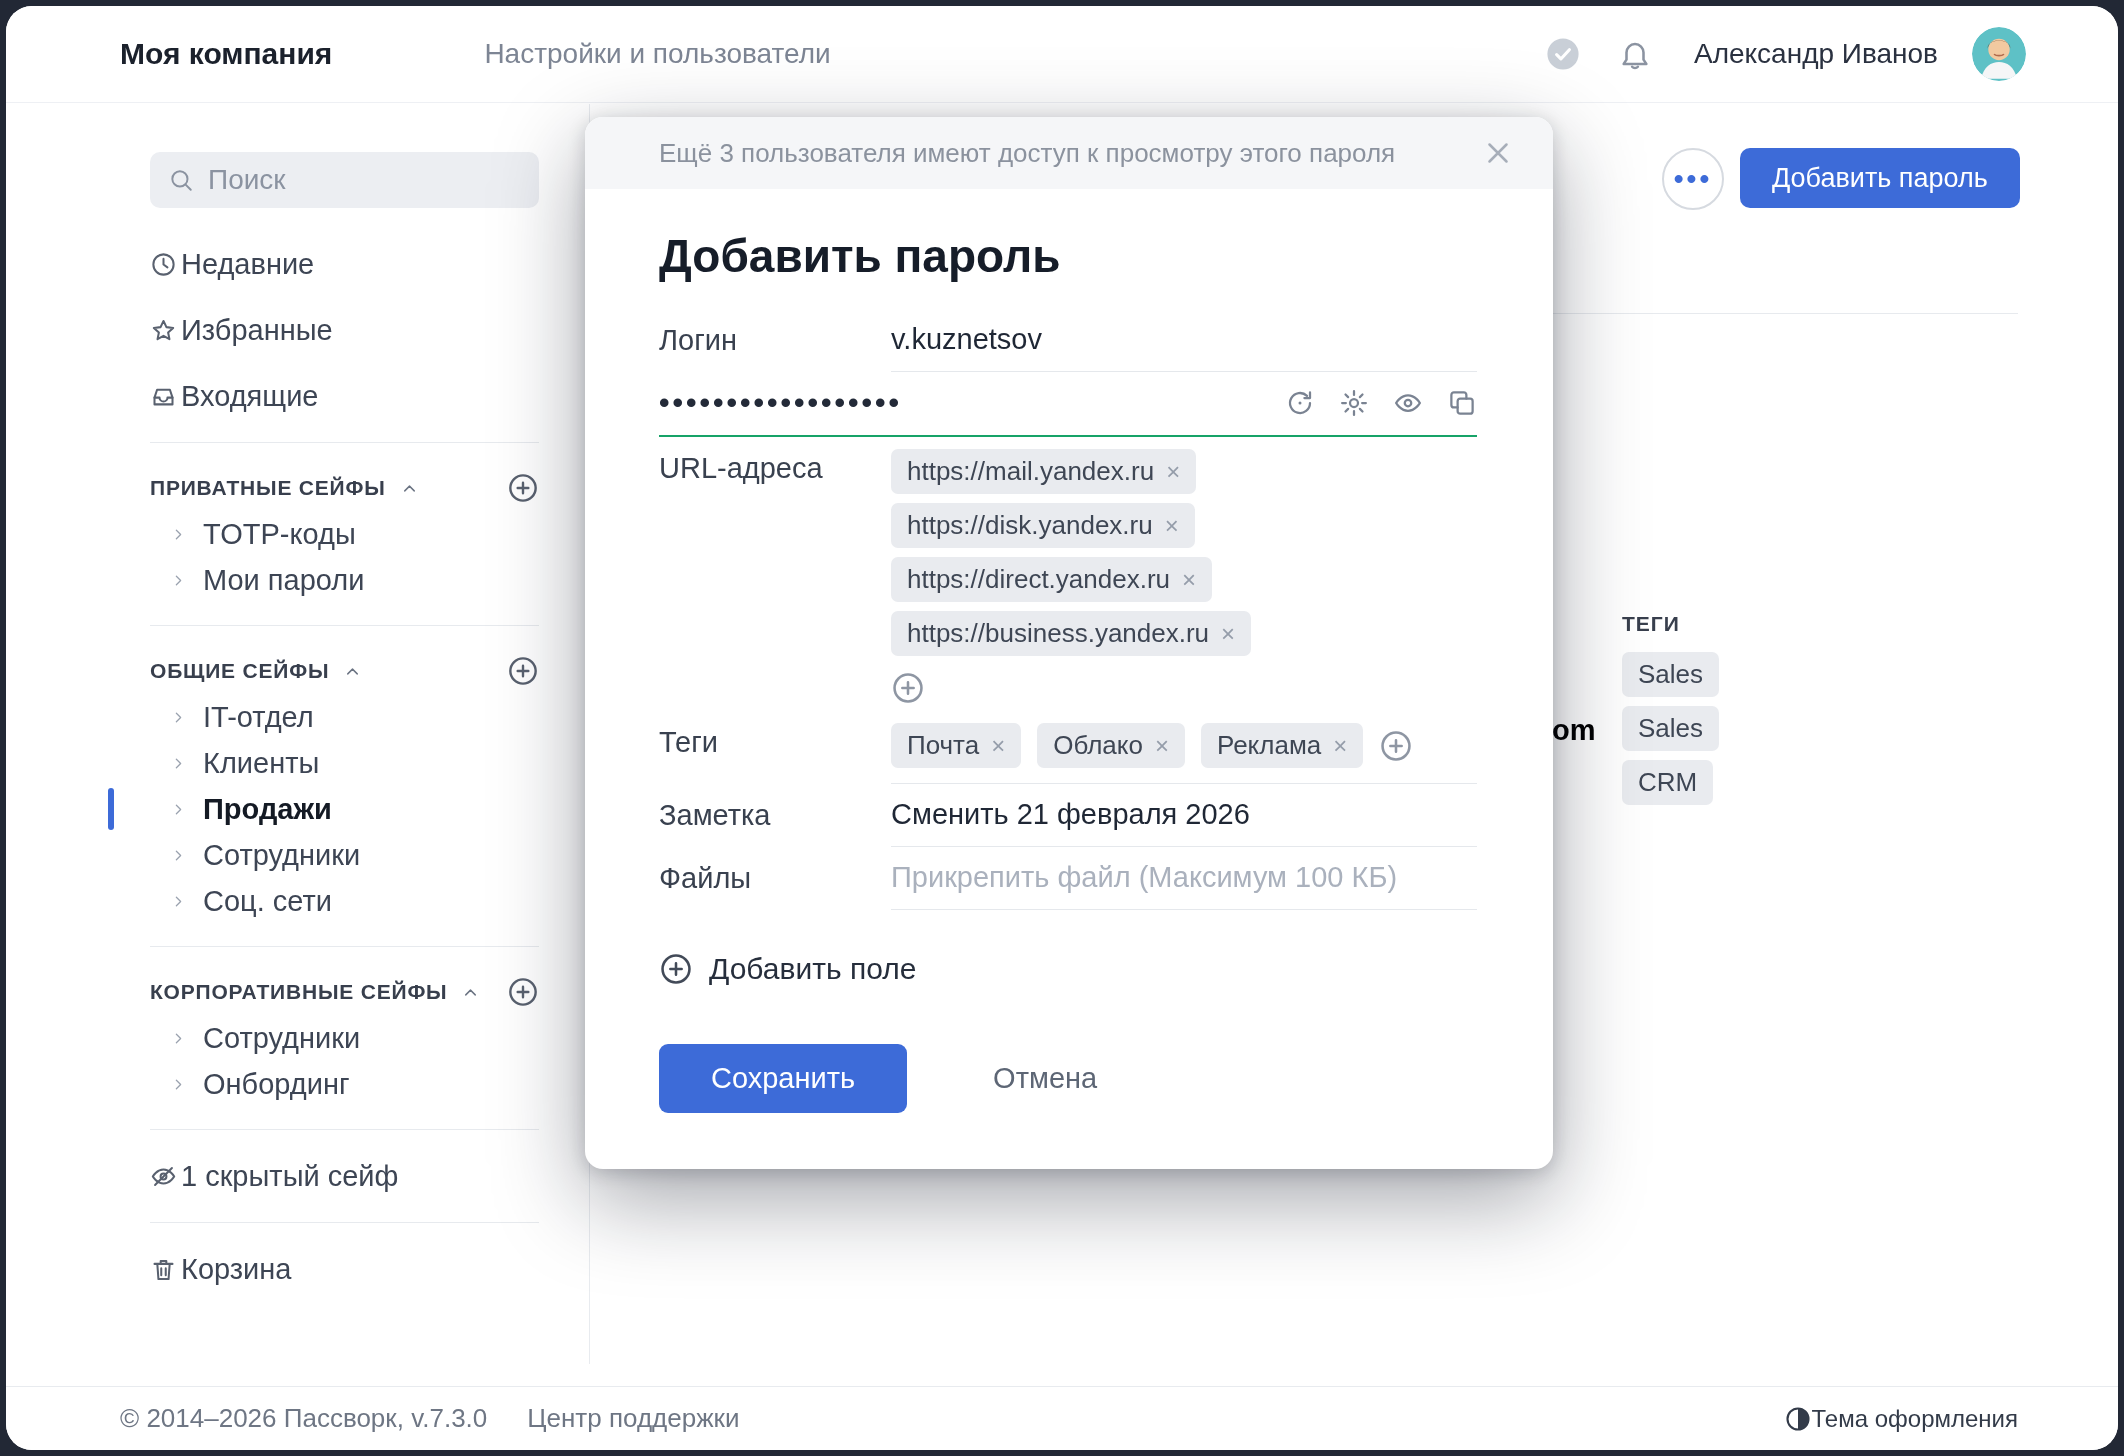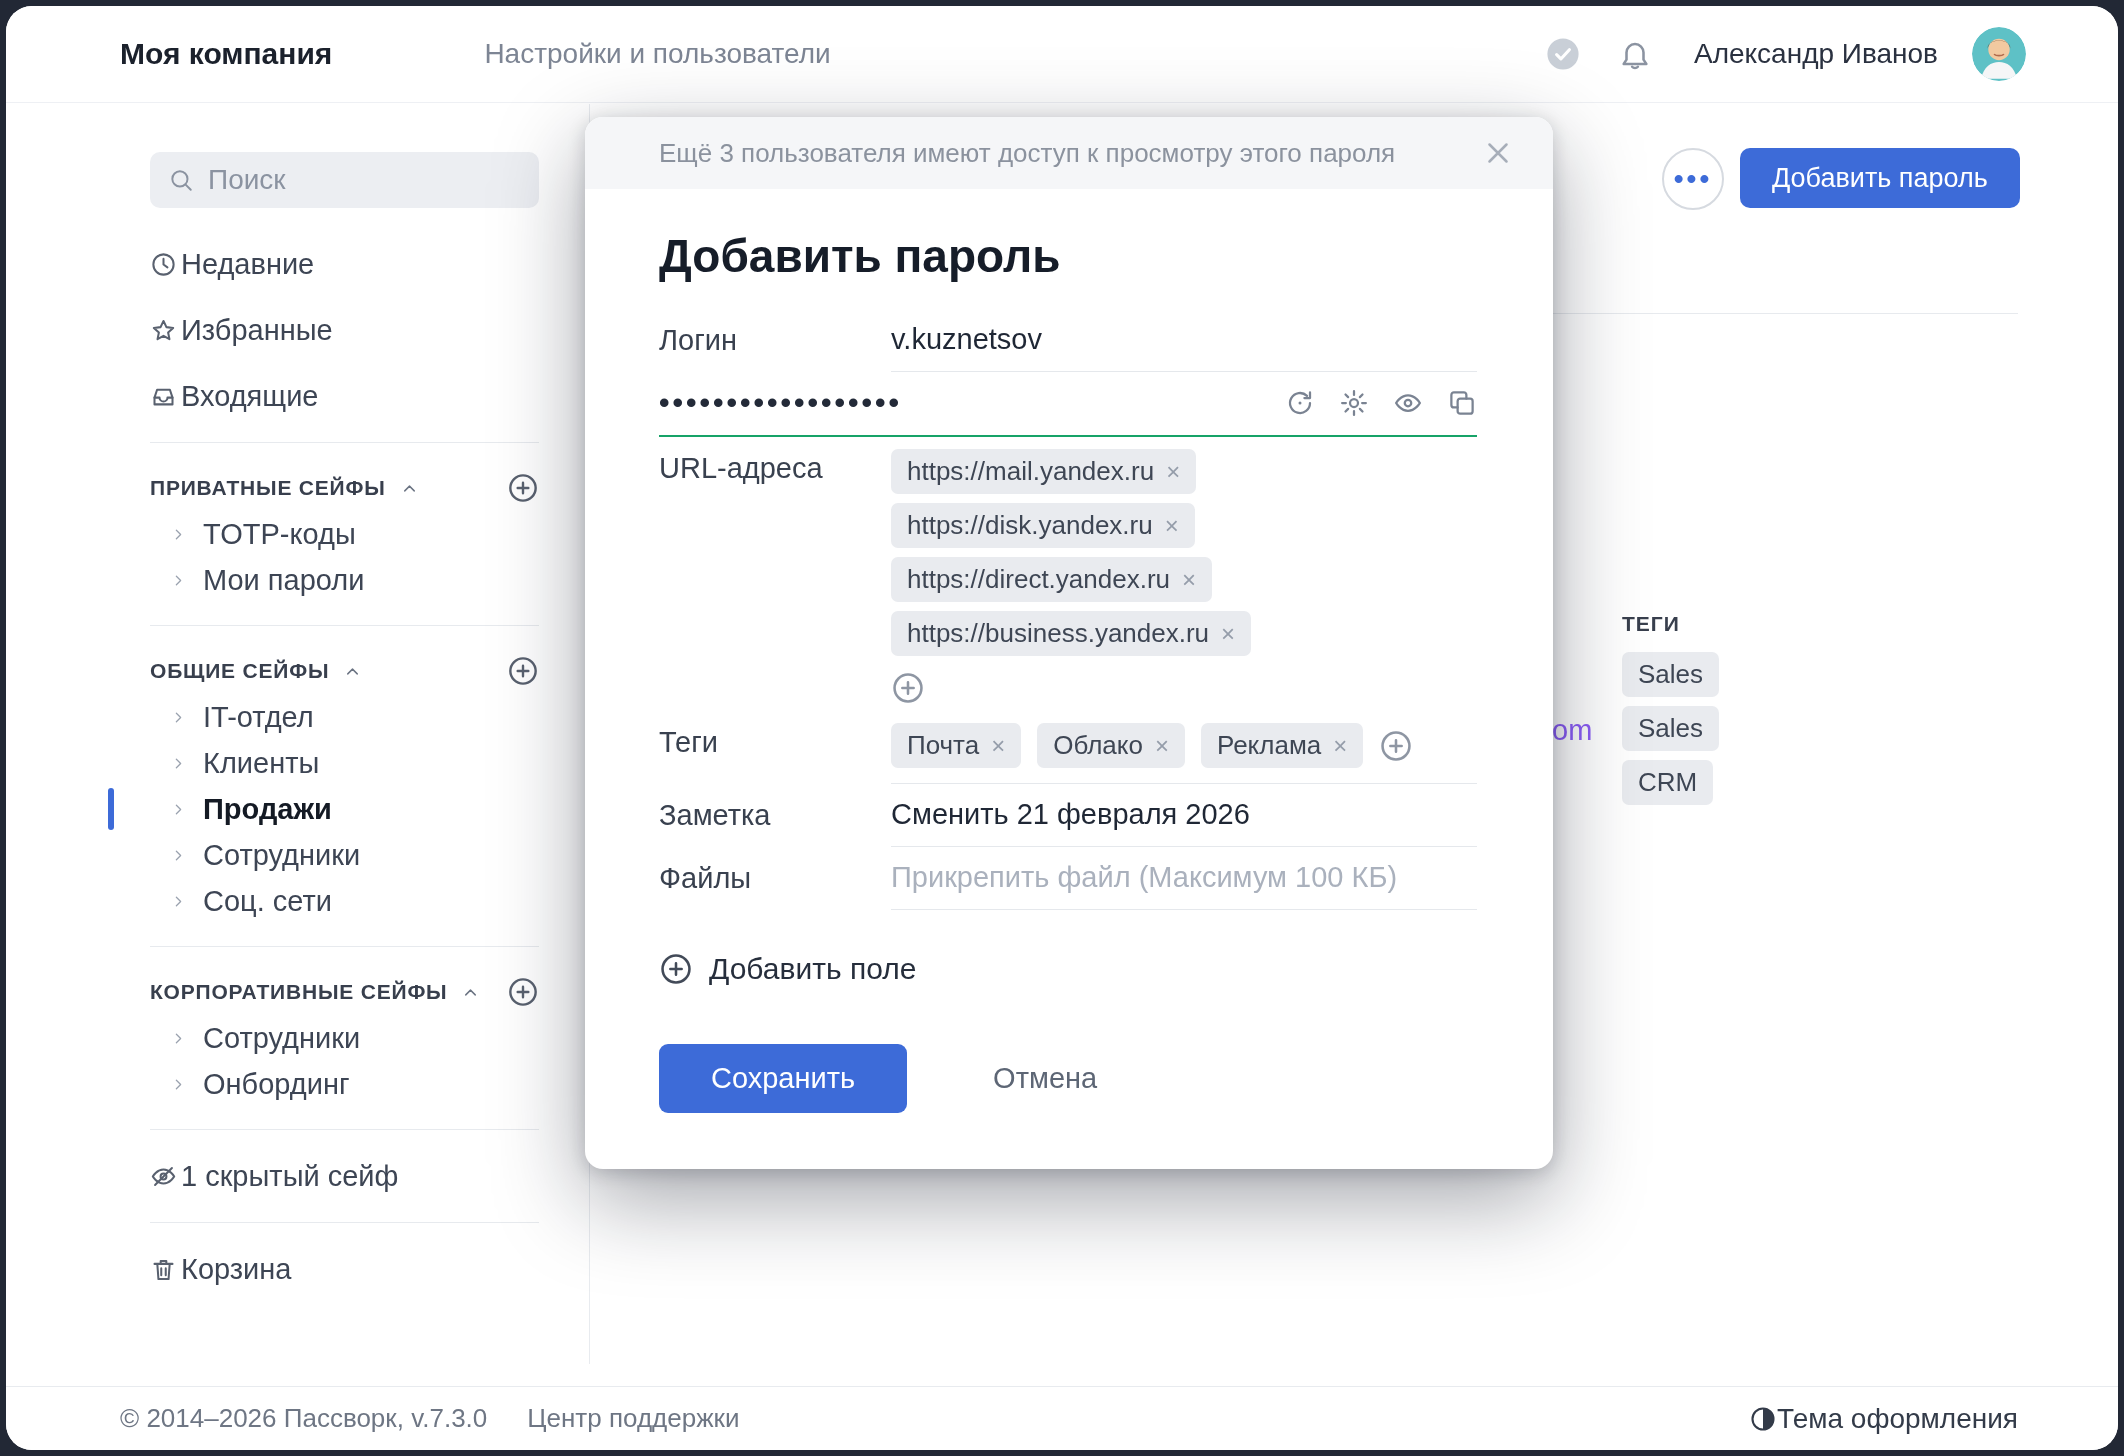--- a/index.html
+++ b/index.html
@@ -47,38 +47,38 @@
   .vault-item .chev { width:17px; height:17px; color:#9aa2af; flex:none; }
   .vault-item.active { font-weight:700; color:#141a24; }
   .vault-item.active::before { content:""; position:absolute; left:-42px; top:2px; width:6px; height:42px;
                                background:#3d6bd8; border-radius:3px; }
 
   
   .footer { position:absolute; left:0; right:0; bottom:0; height:64px; border-top:1px solid #e8ebef;
             display:flex; align-items:center; padding:0 100px 0 114px; background:#fff; }
   .foot-txt { font-size:26px; color:#6e7684; }
   .foot-link { margin-left:40px; font-size:26px; color:#6e7684; cursor:pointer; }
-  .theme-toggle { margin-left:auto; display:flex; align-items:center; gap:0; font-size:28px; color:#333b49; cursor:pointer; }
+  .theme-toggle { margin-left:auto; display:flex; align-items:center; gap:0; font-size:24px; color:#333b49; cursor:pointer; }
   .theme-ic { width:28px; height:28px; color:#333b49; }
 
   
   .more-btn { position:absolute; left:1656px; top:142px; width:62px; height:62px; border:2px solid #d6dae0;
               border-radius:50%; display:flex; align-items:center; justify-content:center; background:#fff; cursor:pointer;
               color:#3d6bd8; font-size:28px; letter-spacing:3px; font-weight:700; }
   .add-pass-btn { position:absolute; left:1734px; top:142px; height:60px; padding:0 32px; background:#3d6bd8;
                   border-radius:10px; color:#fff; font-size:27px; display:flex; align-items:center; cursor:pointer; }
   .content-divider { position:absolute; top:307px; left:590px; width:1422px; height:1px; background:#e7eaee; }
   .tags-col-header { position:absolute; left:1616px; top:606px; font-size:21px; font-weight:700;
                      letter-spacing:1px; color:#383f4d; }
   .chip { display:inline-flex; align-items:center; gap:12px; background:#e9ebef; border-radius:7px;
           padding:7px 16px; font-size:26px; color:#3e4654; white-space:nowrap; }
   .bg-chip-1 { position:absolute; left:1616px; top:646px; }
   .bg-chip-2 { position:absolute; left:1616px; top:700px; }
   .bg-chip-3 { position:absolute; left:1616px; top:754px; }
-  .trunc-link { position:absolute; left:1546px; top:708px; font-size:29px; color:#8b5cf6; }
+  .trunc-link { position:absolute; left:1546px; top:708px; font-size:29px; color:#000000;font-weight:bold; }
 
   
   .modal { position:absolute; left:579px; top:111px; width:968px; height:1052px; background:#fff;
            border-radius:18px; box-shadow:0 30px 90px rgba(12,18,34,.38), 0 4px 18px rgba(12,18,34,.18);
            overflow:hidden; z-index:5; }
   .modal-head { height:72px; background:#f5f6f8; display:flex; align-items:center; padding:0 38px 0 74px; }
   .modal-notice { font-size:26px; color:#8b929e; }
   .modal-close { margin-left:auto; width:34px; height:34px; color:#a7aeb9; cursor:pointer; }
   .modal-body { padding:0 76px 0 74px; }
   .modal-title { margin-top:40px; font-size:46px; font-weight:700; color:#161d29; }

